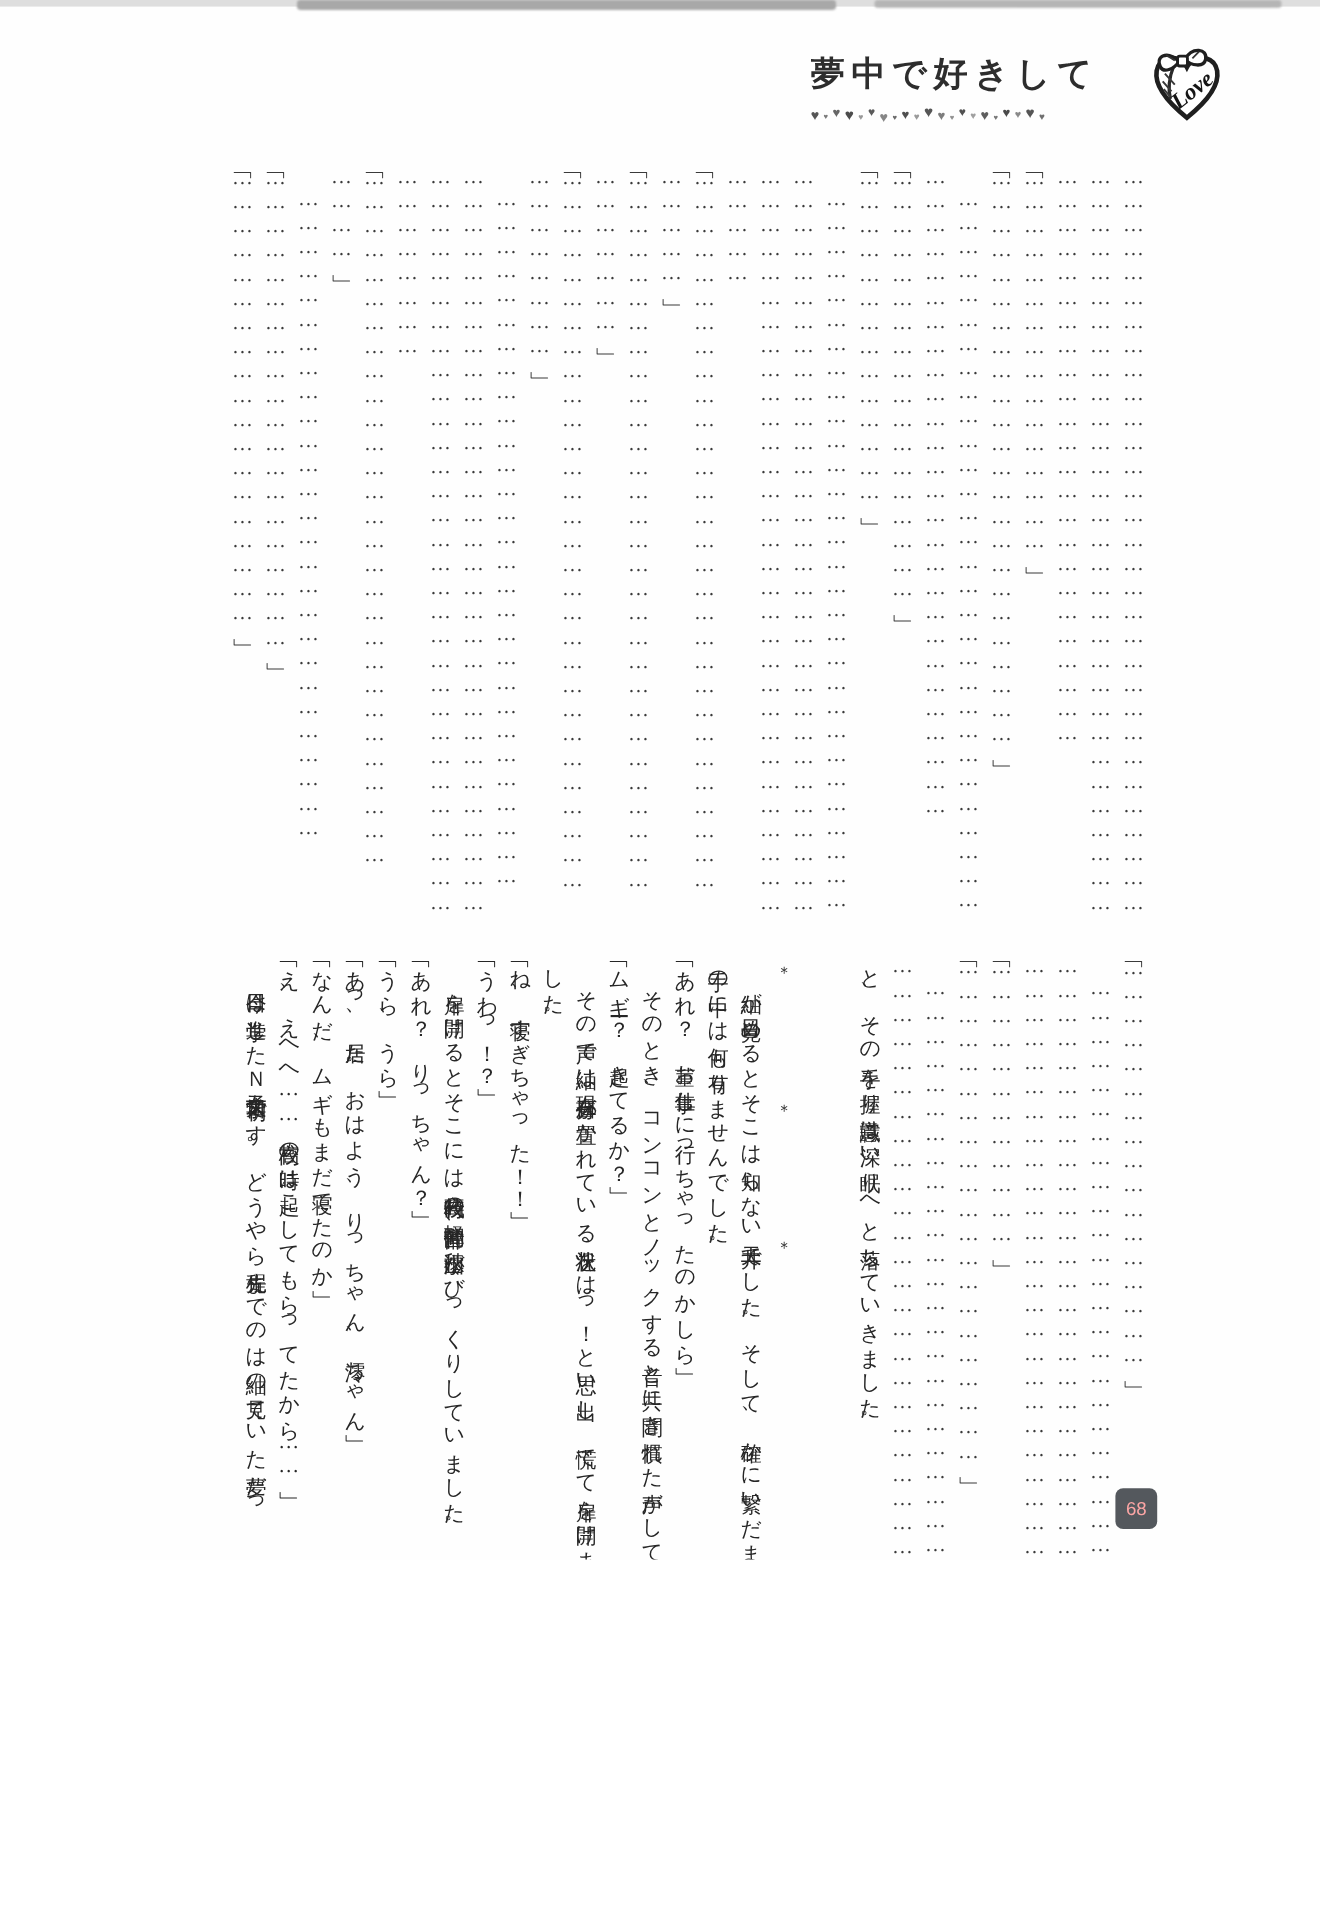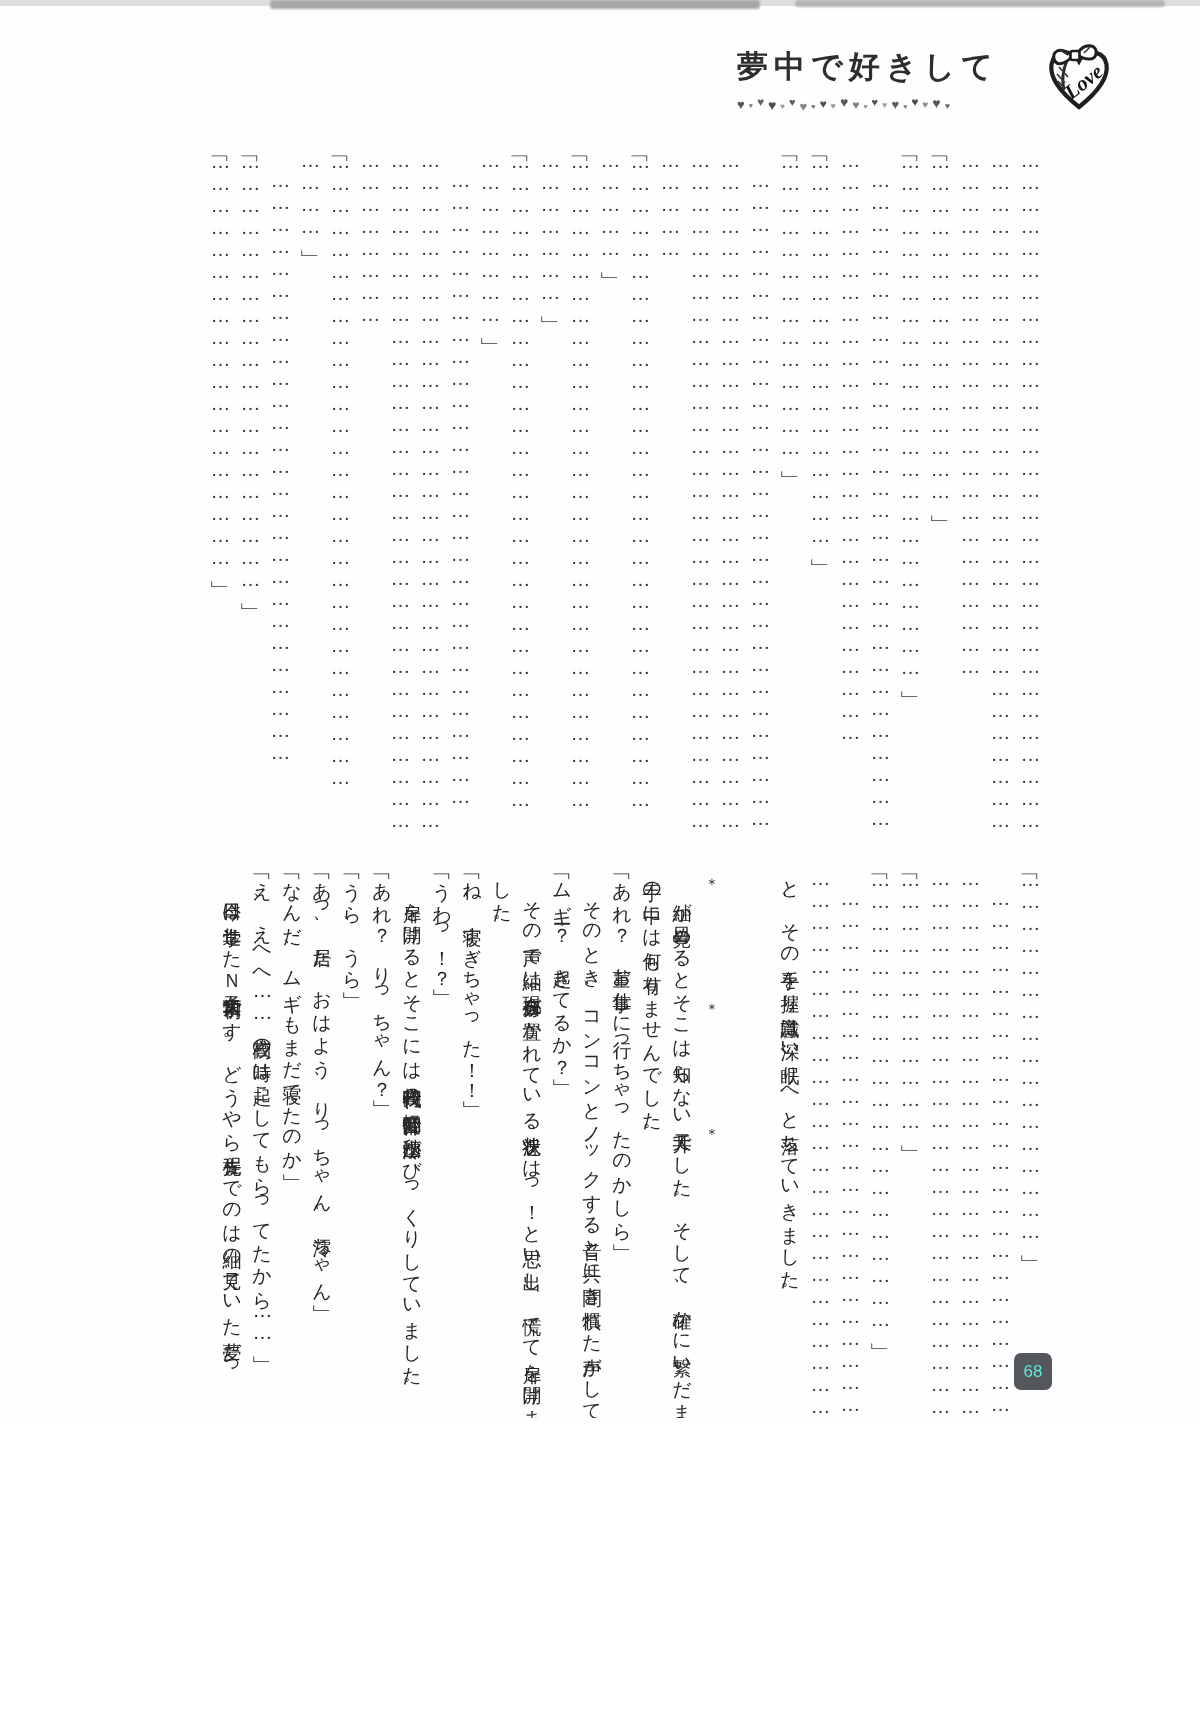--- a/index.html
+++ b/index.html
@@ -45,21 +45,21 @@
   .col.redacted{color:#3a3a3a;}
   .col.sep{
     font-size:15px;letter-spacing:110px;padding-block-start:48px;color:#333;
   }
 
   
   .page-badge{
     position:absolute;right:148px;bottom:28px;
     width:38px;height:37px;background:#54585d;border-radius:7px;
     display:flex;align-items:center;justify-content:center;
-    color:#5eead4;font-family:"Liberation Sans", sans-serif;font-size:17px;
+    color:#fca5a5;font-family:"Liberation Sans", sans-serif;font-size:17px;
   }
 </style>
 </head>
 <body>
 
 <div class="page">
 
   <div class="scan-strip"></div>
   <div class="scan-smudge smudge-a"></div>
   <div class="scan-smudge smudge-b"></div>

